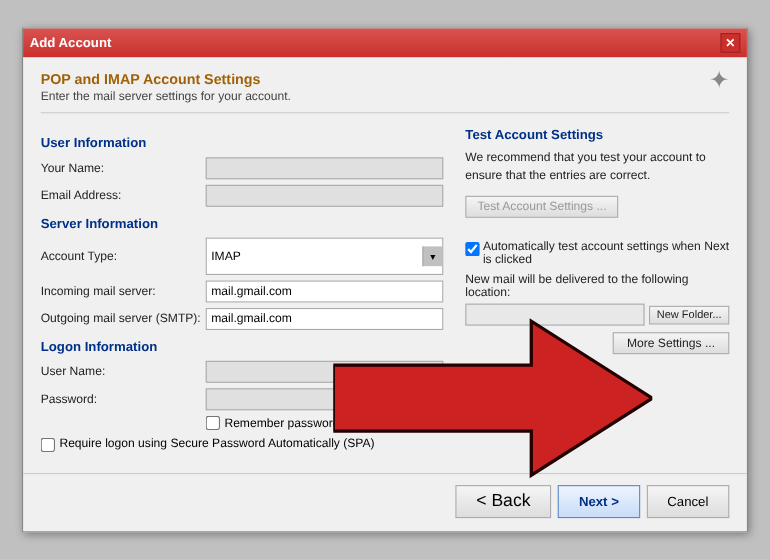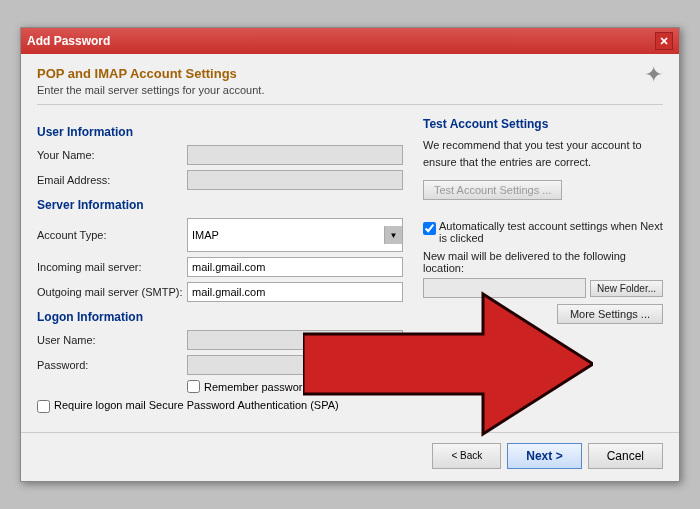--- a/index.html
+++ b/index.html
@@ -169,21 +169,21 @@
       display: flex;
       justify-content: flex-end;
       gap: 6px;
       padding: 10px 16px 12px;
       border-top: 1px solid #ccc;
       margin-top: 8px;
     }
     .btn-back {
       background: linear-gradient(to bottom, #f5f5f5, #ddd);
       border: 1px solid #aaa;
-      font-size: 10px;
+      font-size: 16px;
       padding: 5px 18px;
       cursor: pointer;
     }
     .btn-next {
       background: linear-gradient(to bottom, #eef4ff, #c8dcf8);
       border: 1px solid #5588cc;
       font-size: 12px;
       padding: 5px 18px;
       cursor: pointer;
       color: #003087;
@@ -224,21 +224,21 @@
     .spa-row input {
       margin-top: 2px;
     }
   </style>
 </head>
 <body>
 
 <div class="window">
 
   <div class="title-bar">
-    <span class="title-bar-text">Add Password</span>
+    <span class="title-bar-text">Add Account</span>
     <div class="title-bar-close">✕</div>
   </div>
 
   <div class="window-body">
 
     <div class="header-section">
       <div>
         <div class="header-title">POP and IMAP Account Settings</div>
         <div class="header-subtitle">Enter the mail server settings for your account.</div>
       </div>
@@ -297,21 +297,21 @@
           <div style="flex:1; height:20px; background:#e0e0e0; border:1px solid #aaa;"></div>
         </div>
 
         <div class="remember-row">
           <input type="checkbox" style="">
           <span>Remember password</span>
         </div>
 
         <div class="spa-row">
           <input type="checkbox" style="">
-          <span style="font-size:11px; line-height:1.4;">Require logon mail Secure Password Authentication (SPA)</span>
+          <span style="font-size:11px; line-height:1.4;">Require logon using Secure Password Automatically (SPA)</span>
         </div>
 
       </div>
 
       <div class="right-panel" style="position:relative;">
 
         <div class="right-panel-title">Test Account Settings</div>
         <div class="right-panel-text">We recommend that you test your account to ensure that the entries are correct.</div>
 
         <button class="btn btn-test" disabled="">Test Account Settings ...</button>

